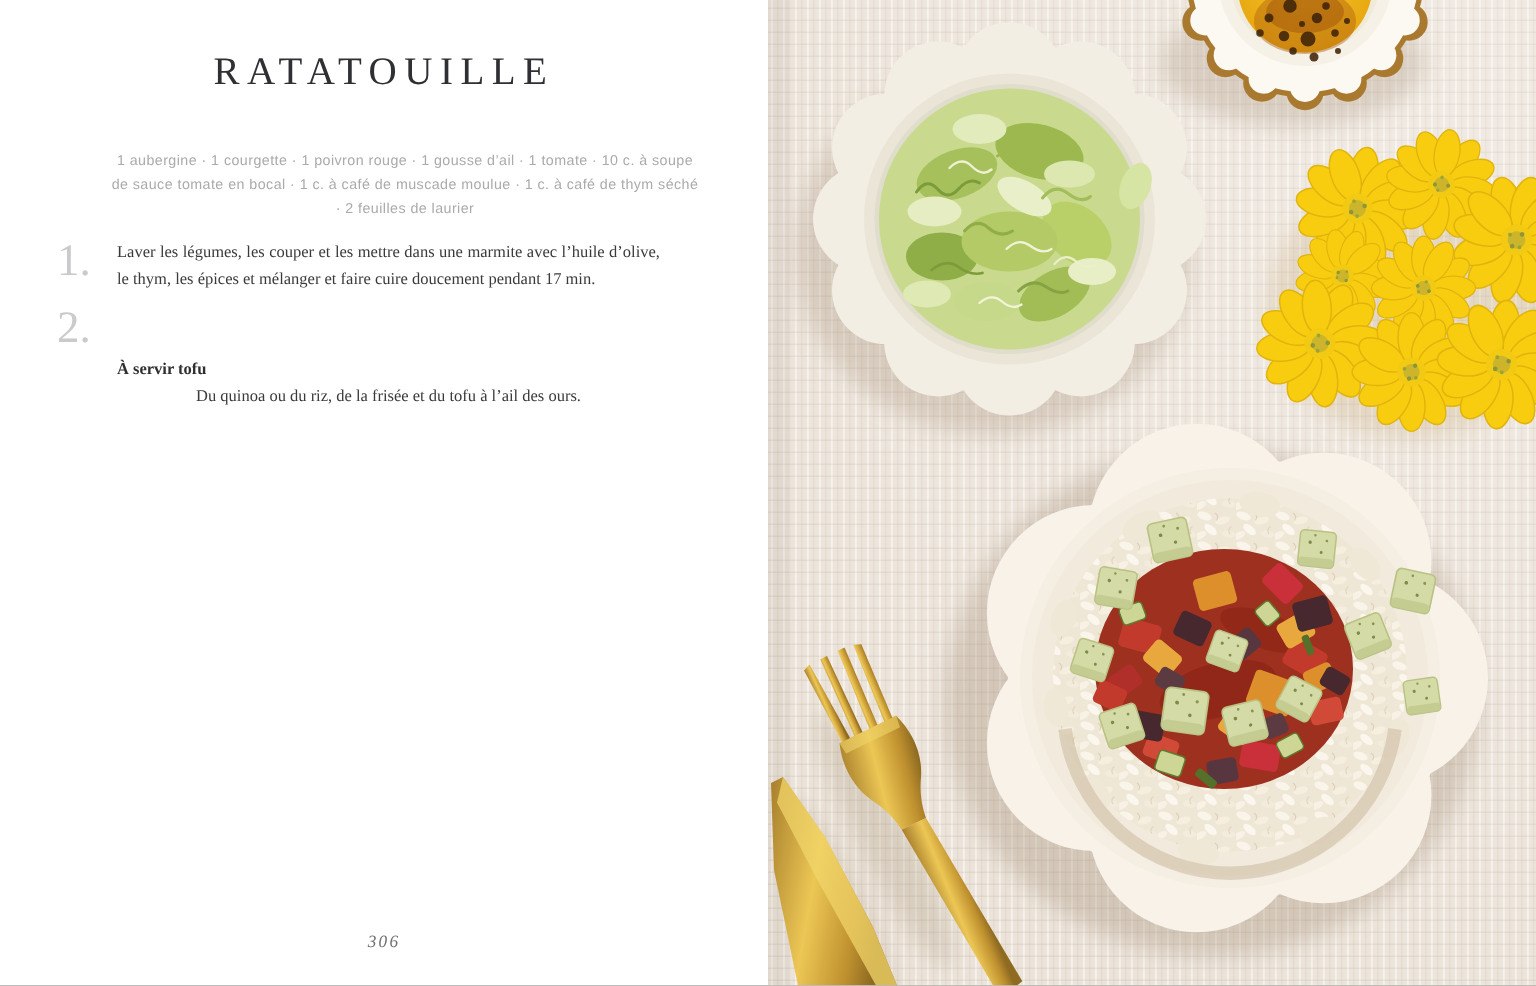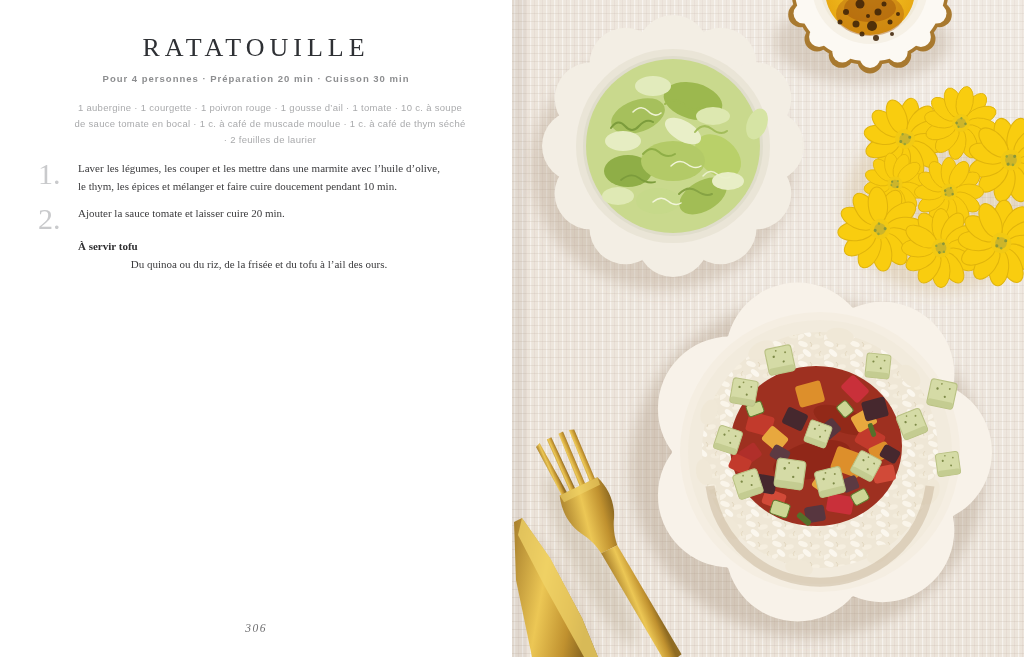--- a/index.html
+++ b/index.html
@@ -26,31 +26,29 @@
         font-style:italic;font-size:11.5px;letter-spacing:1.5px;color:#6f6f71;}
   svg{display:block;}
 </style>
 </head>
 <body>
 
 <div class="book">
 
   <section class="page-left">
     <h1 class="title">RATATOUILLE</h1>
-    <div class="meta">Pour 4 personnes · Préparation 20 min · Cuisson 30 min</div>
     <p class="ingredients">1 aubergine · 1 courgette · 1 poivron rouge · 1 gousse d’ail · 1 tomate · 10 c. à soupe de sauce tomate en bocal · 1 c. à café de muscade moulue · 1 c. à café de thym séché · 2 feuilles de laurier</p>
 
     <div class="steps">
       <div class="step">
         <div class="step-number">1.</div>
-        <p class="step-text">Laver les légumes, les couper et les mettre dans une marmite avec l’huile d’olive, le thym, les épices et mélanger et faire cuire doucement pendant 10 min.</p>
+        <p class="step-text">Laver les légumes, les couper et les mettre dans une marmite avec l’huile d’olive, le thym, les épices et mélanger et faire cuire doucement pendant 17 min.</p>
       </div>
       <div class="step">
         <div class="step-number">2.</div>
-        <p class="step-text">Ajouter la sauce tomate et laisser cuire 20 min.</p>
       </div>
     </div>
 
     <div class="serve">
       <p class="serve-heading">À servir tofu</p>
       <p class="serve-text">Du quinoa ou du riz, de la frisée et du tofu à l’ail des ours.</p>
     </div>
 
     <div class="page-number">306</div>
   </section>

